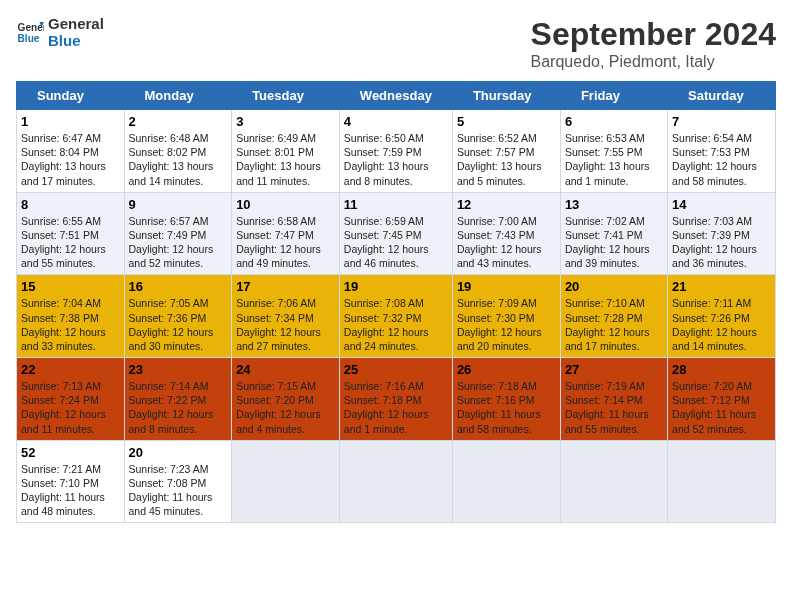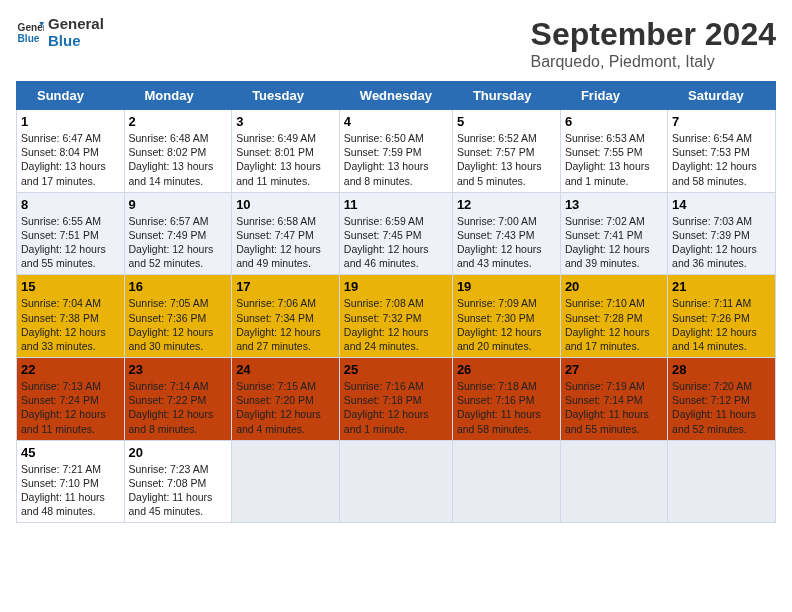--- a/index.html
+++ b/index.html
@@ -232,21 +232,21 @@
           <span class="day-num">27</span>
           <div class="cell-text">Sunrise: 7:19 AM<br>Sunset: 7:14 PM<br>Daylight: 11 hours and 55 minutes.</div>
         </td>
         <td>
           <span class="day-num">28</span>
           <div class="cell-text">Sunrise: 7:20 AM<br>Sunset: 7:12 PM<br>Daylight: 11 hours and 52 minutes.</div>
         </td>
       </tr>
       <tr style="background: rgb(255, 255, 255);">
         <td>
-          <span class="day-num">45</span>
+          <span class="day-num">52</span>
           <div class="cell-text">Sunrise: 7:21 AM<br>Sunset: 7:10 PM<br>Daylight: 11 hours and 48 minutes.</div>
         </td>
         <td>
           <span class="day-num">20</span>
           <div class="cell-text">Sunrise: 7:23 AM<br>Sunset: 7:08 PM<br>Daylight: 11 hours and 45 minutes.</div>
         </td>
         <td class="empty" style="background: rgb(232, 236, 242);"></td>
         <td class="empty" style="background: rgb(232, 236, 242);"></td>
         <td class="empty" style="background: rgb(232, 236, 242);"></td>
         <td class="empty" style="background: rgb(232, 236, 242);"></td>

